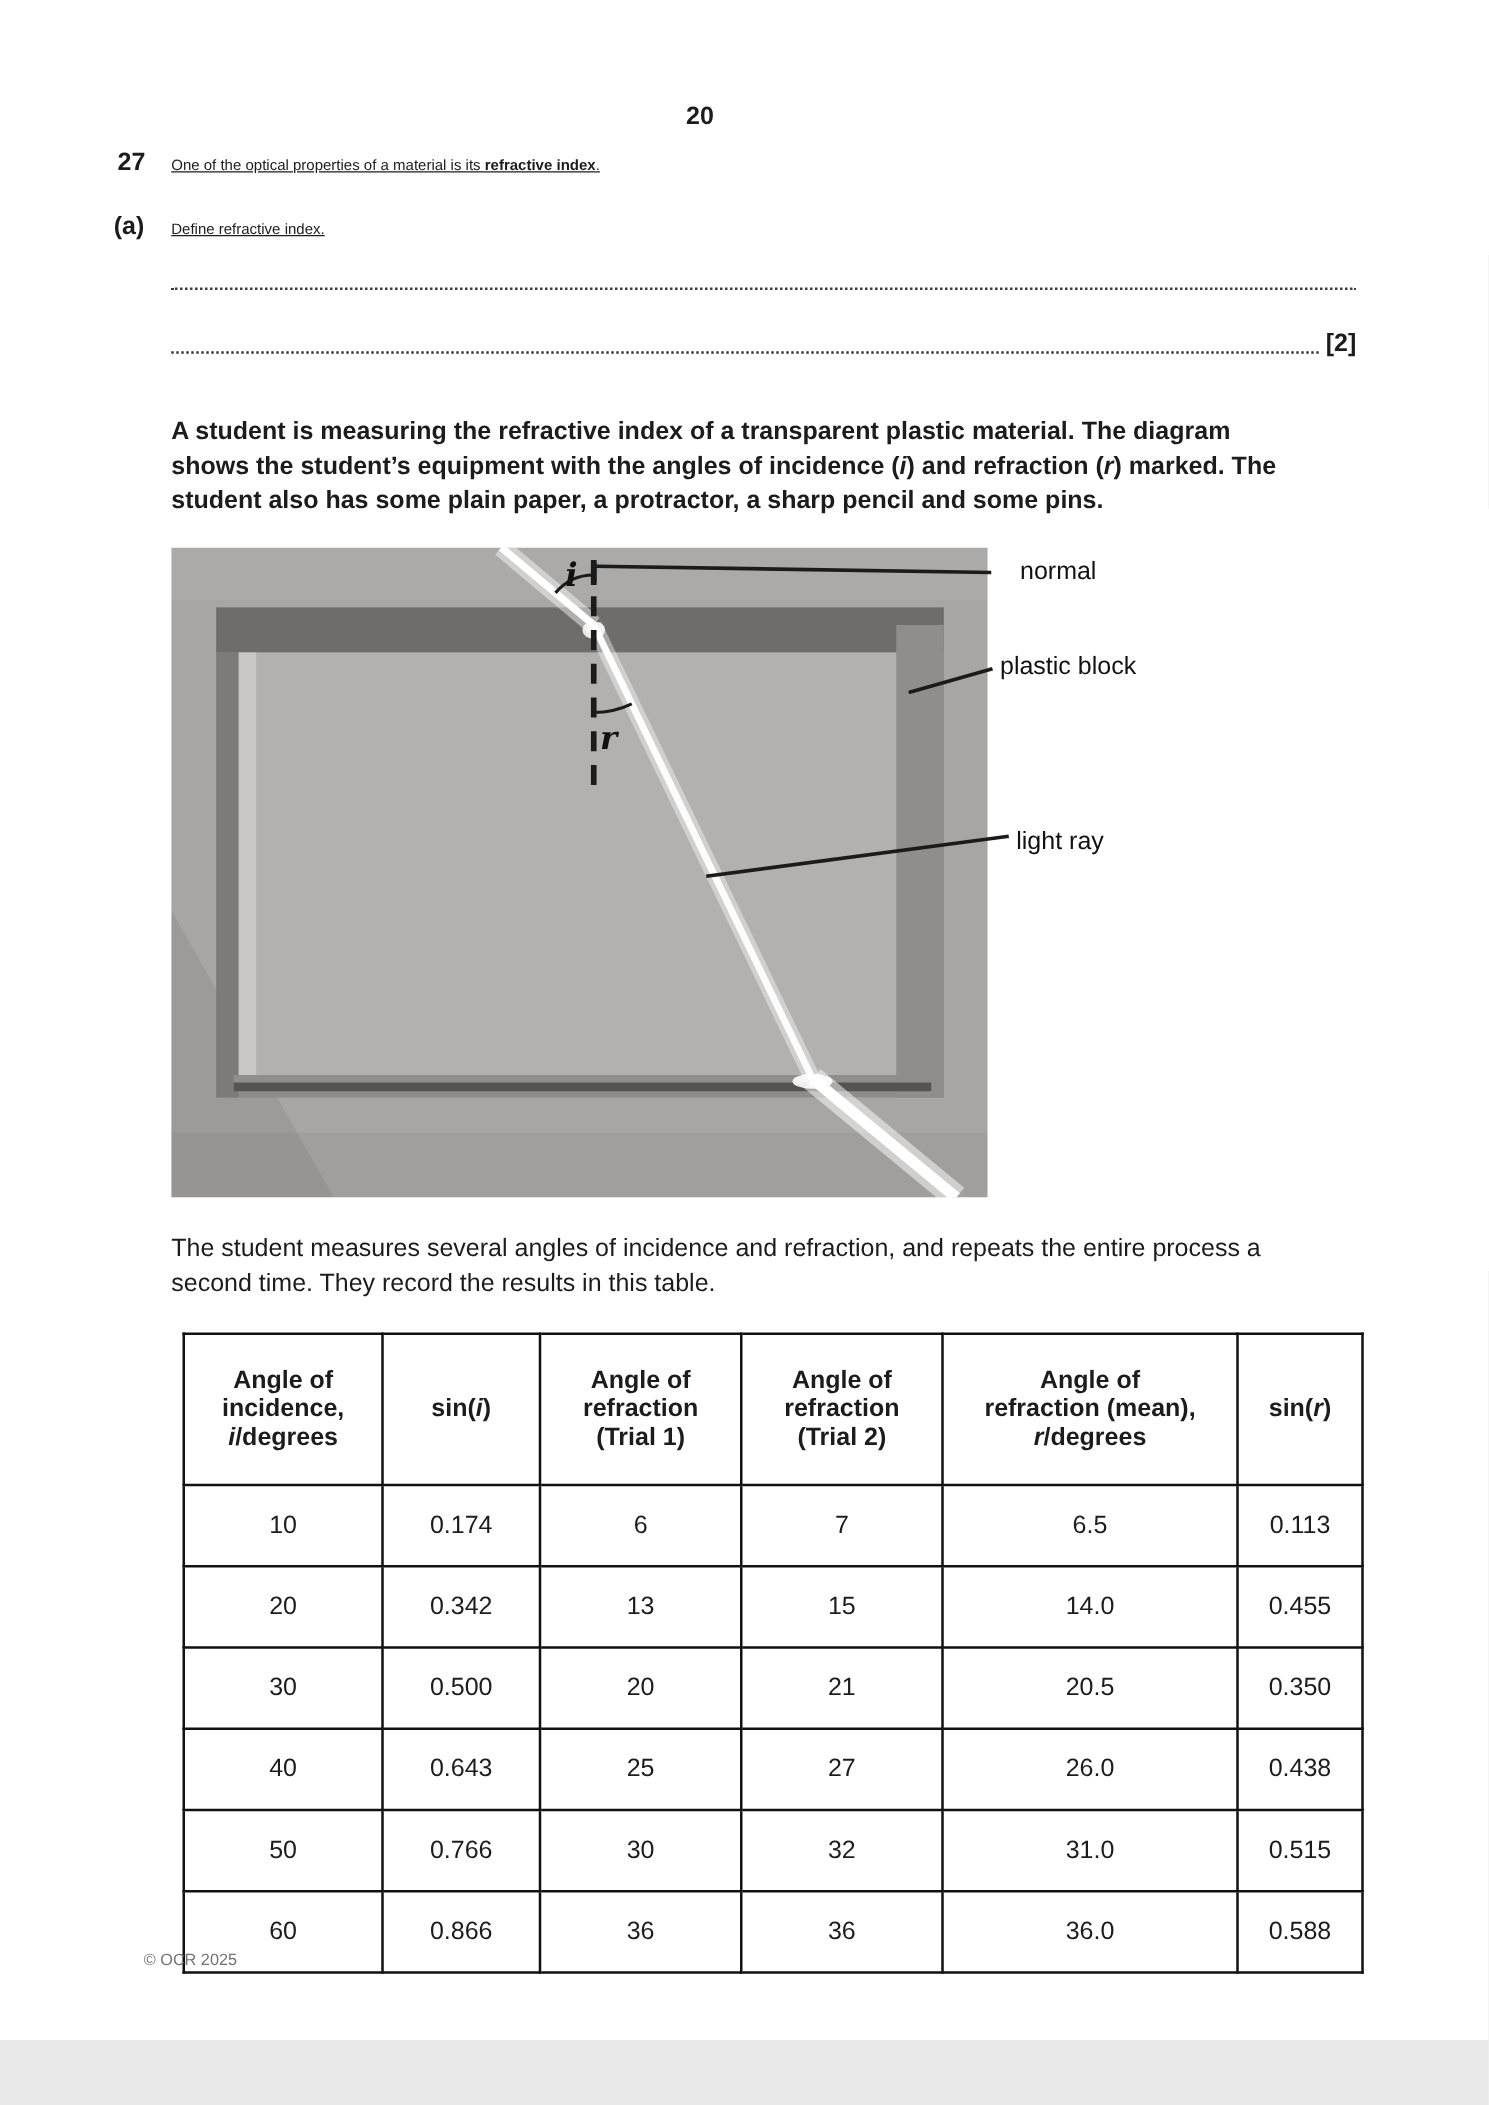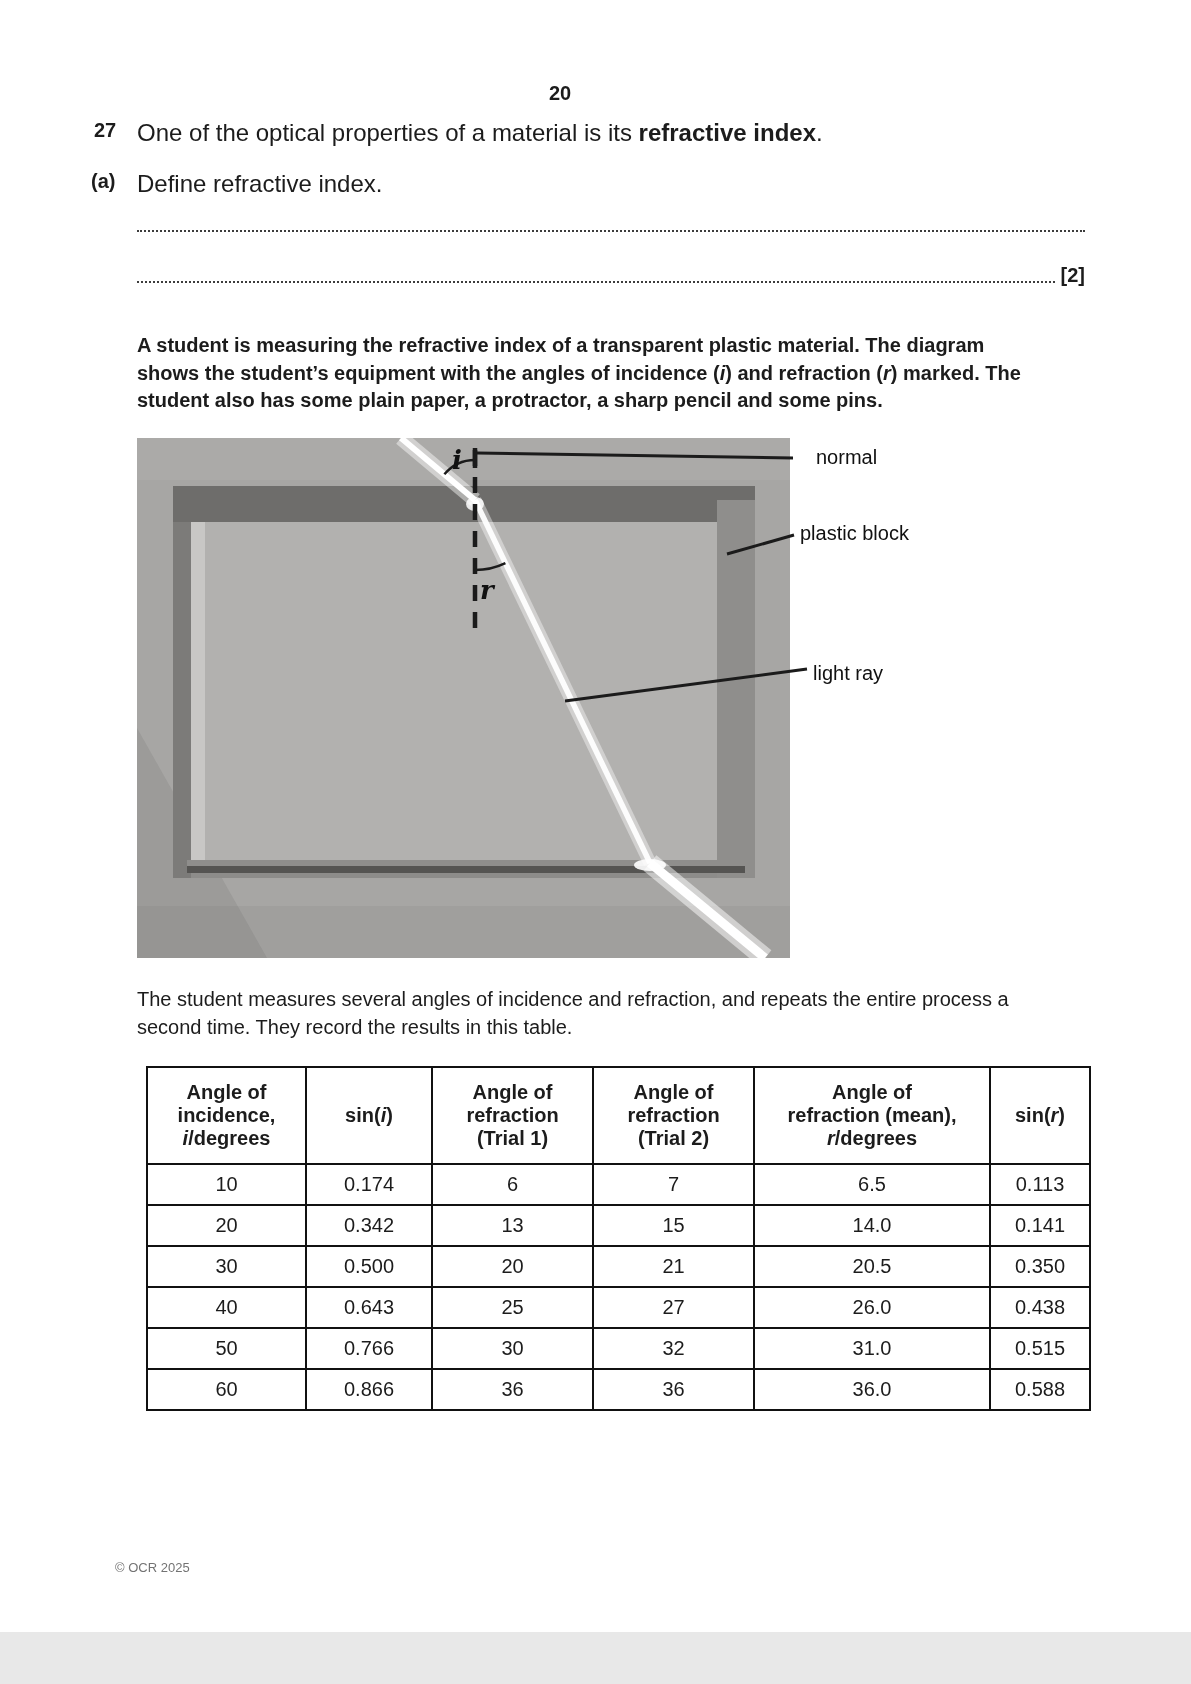--- a/index.html
+++ b/index.html
@@ -13,21 +13,21 @@
     overflow:hidden;
   }
   .abs{position:absolute;}
   .page-number{
     left:0;top:82px;width:1120px;
     text-align:center;font-size:20px;font-weight:bold;
   }
   .q-row{left:0;top:119px;width:1100px;}
   .q-num{position:absolute;left:94px;top:0;font-weight:bold;font-size:20px;}
   .part-label{position:absolute;left:91px;top:0;font-weight:bold;font-size:20px;}
-  .q-text{position:absolute;left:137px;top:0;font-size:24px;margin:0;width:915px;line-height:27px;}
+  .q-text{position:absolute;left:137px;top:0;font-size:12px;margin:0;width:915px;line-height:27px;text-decoration:underline;}
   .dotline{
     left:137px;width:948px;height:0;
     border-bottom:2px dotted #3c3c3c;
   }
   .dotrow{
     left:137px;top:264px;width:948px;height:22px;
     display:flex;align-items:flex-end;
   }
   .dotrow .dots{flex:1;border-bottom:2px dotted #3c3c3c;margin-bottom:3px;}
   .dotrow .marks{font-weight:bold;font-size:20px;margin-left:6px;line-height:22px;}
@@ -35,21 +35,21 @@
   .ital{font-style:italic;}
   .figure{left:137px;top:438px;width:948px;height:520px;}
   .fig-label{position:absolute;font-size:20px;line-height:22px;color:#111;white-space:nowrap;}
   .results-table{
     border-collapse:collapse;table-layout:fixed;
     border:2px solid #111;
   }
   .results-table th,.results-table td{
     border:2px solid #111;
     text-align:center;vertical-align:middle;
-    font-size:20px;padding:0;
+    font-size:20px;padding:12px;
   }
   .results-table th{
     font-weight:bold;white-space:pre-line;line-height:23px;height:95px;
   }
   .results-table td{height:39px;}
   .footer{left:115px;top:1560px;font-size:13px;color:#737373;}
 </style>
 </head>
 <body>
 
@@ -153,21 +153,21 @@
           <td>7</td>
           <td>6.5</td>
           <td>0.113</td>
     </tr>
     <tr>
       <td>20</td>
           <td>0.342</td>
           <td>13</td>
           <td>15</td>
           <td>14.0</td>
-          <td>0.141</td>
+          <td>0.455</td>
     </tr>
     <tr>
       <td>30</td>
           <td>0.500</td>
           <td>20</td>
           <td>21</td>
           <td>20.5</td>
           <td>0.350</td>
     </tr>
     <tr>

